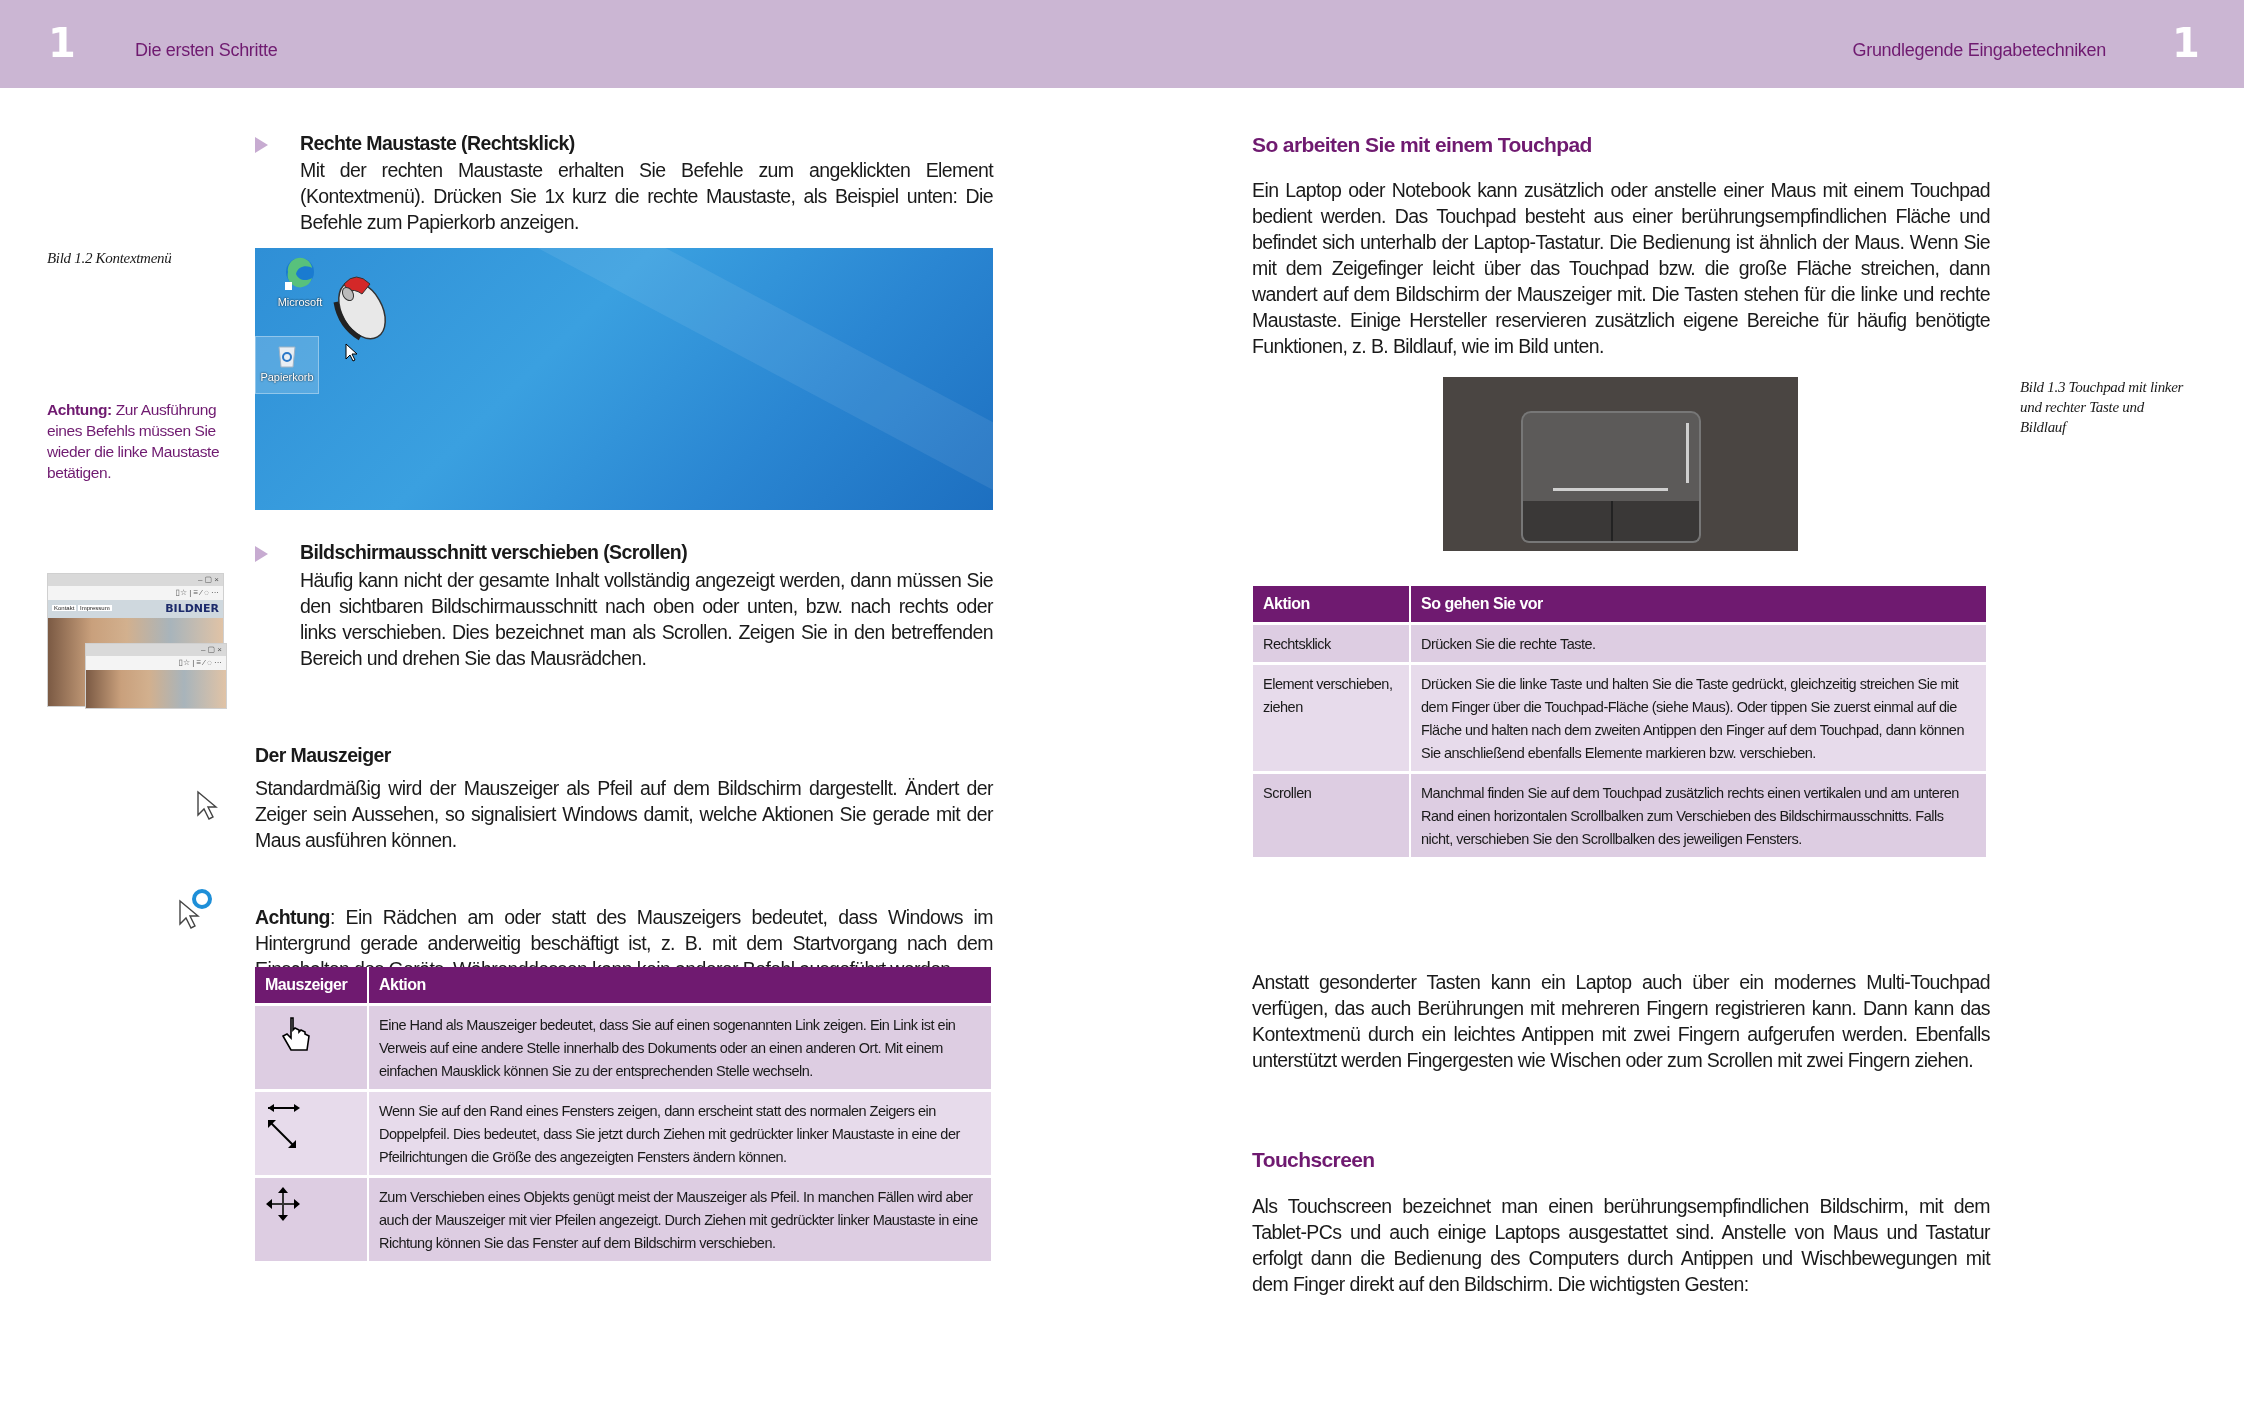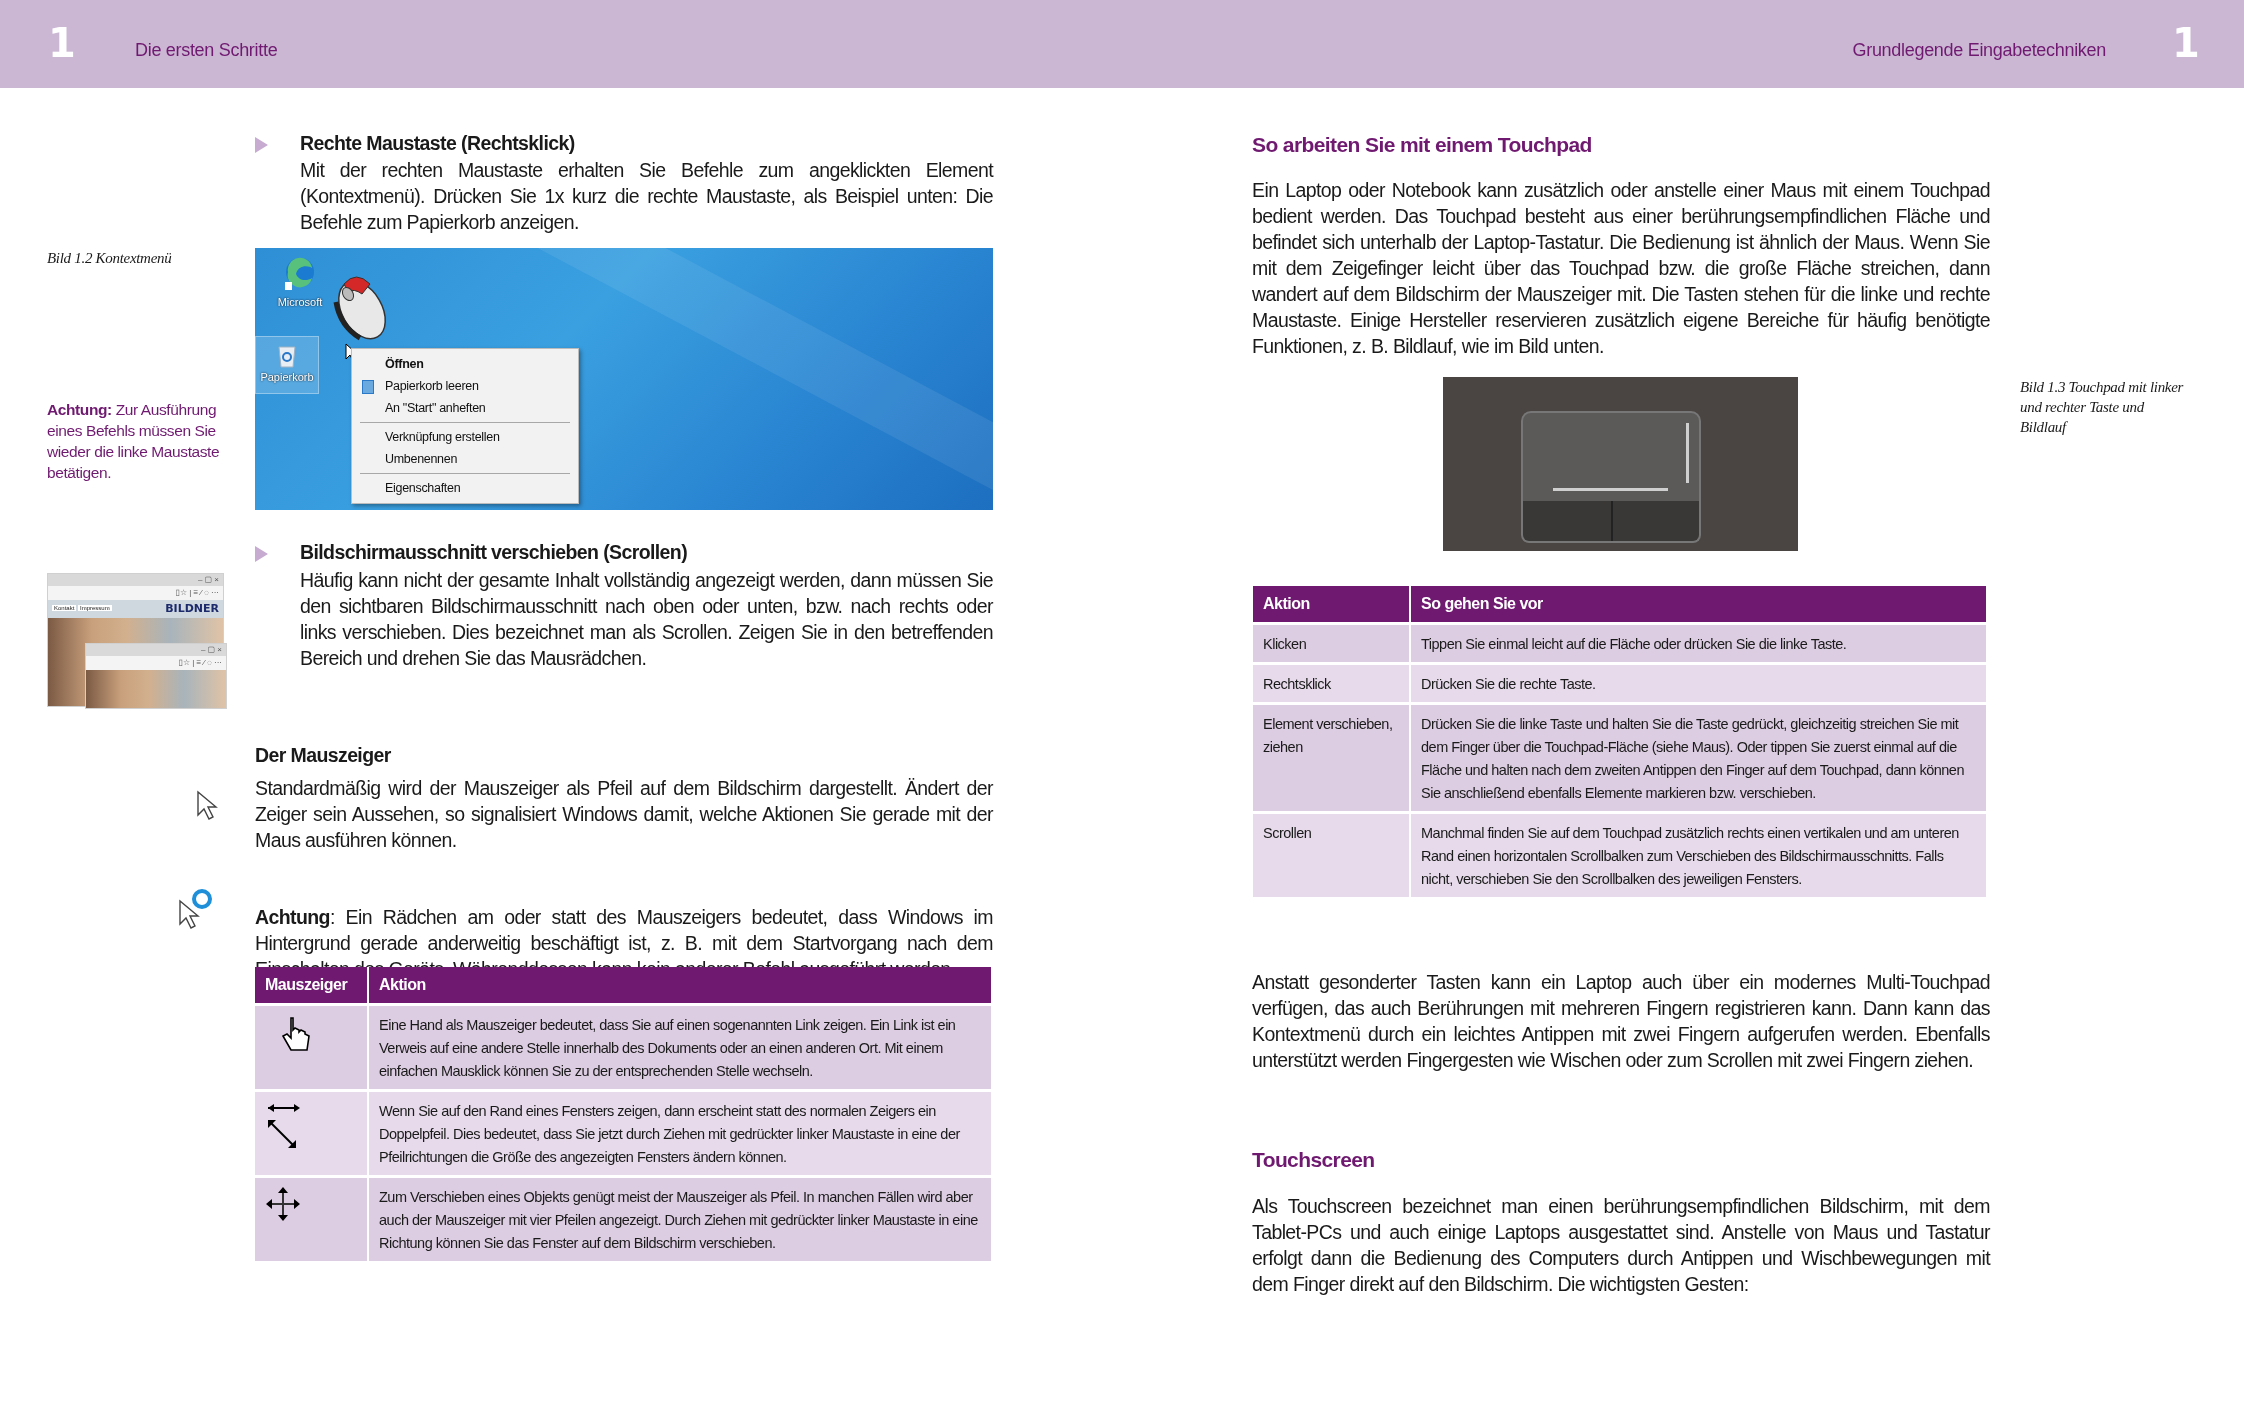--- a/index.html
+++ b/index.html
@@ -82,30 +82,20 @@
 
     <svg class="abs" style="left:75px;top:24px;" width="60" height="72" viewBox="0 0 60 72">
       <ellipse cx="32" cy="38" rx="20" ry="31" transform="rotate(-30 32 38)" fill="#e8e8e8" stroke="#333" stroke-width="1.5"></ellipse>
       <path d="M14 12 q12-14 26 0 l-8 10 q-8-6-14 -2z" fill="#d42828" stroke="#333"></path>
       <path d="M6 30 q4 24 24 36" fill="none" stroke="#222" stroke-width="5"></path>
       <ellipse cx="18" cy="22" rx="5" ry="7" transform="rotate(-30 18 22)" fill="#bbb" stroke="#333"></ellipse>
     </svg>
     <svg class="abs" style="left:90px;top:95px;" width="14" height="20" viewBox="0 0 14 20">
         <path d="M1 1v15l4-4 3 6 2-1-3-6h5z" fill="#fff" stroke="#000"></path>
       </svg>
-    <div class="ctx">
-      <div class="mi bold">Öffnen</div>
-      <div class="mi"><span style="position:absolute;left:10px;top:5px;width:10px;height:12px;background:#6aa8e0;border:1px solid #2a78c8;"></span><span>Papierkorb leeren</span></div>
-      <div class="mi">An "Start" anheften</div>
-      <div class="sep"></div>
-      <div class="mi">Verknüpfung erstellen</div>
-      <div class="mi">Umbenennen</div>
-      <div class="sep"></div>
-      <div class="mi">Eigenschaften</div>
-    </div>
   </div>
 
   <div>
     <div class="thumb" style="left:47px;top:573px;width:175px;height:132px;">
       <div class="bar">–  ▢  ×</div>
       <div class="bar2">▯☆ | ≡ ⁄ ◌ ···</div>
       <div style="height:18px;background:#cfd8de;position:relative;font-size:6px;">
         <span style="position:absolute;left:4px;top:5px;background:#fff;padding:0 2px;">Kontakt</span>
         <span style="position:absolute;left:30px;top:5px;background:#fff;padding:0 2px;">Impressum</span>
         <span style="position:absolute;right:4px;top:2px;font-size:11px;font-weight:bold;color:#1c2a6b;font-family:'DejaVu Sans',sans-serif;">BILDNER</span>
@@ -193,24 +183,20 @@
 
   <table class="t" style="left:1253px;top:586px;width:735px;">
     <thead>
         <tr>
       <th style="width:136px;">Aktion</th>
       <th>So gehen Sie vor</th>
     </tr>
       </thead>
     <tbody>
       <tr>
-          <td>Klicken</td>
-          <td>Tippen Sie einmal leicht auf die Fläche oder drücken Sie die linke Taste.</td>
-        </tr>
-      <tr>
           <td>Rechtsklick</td>
           <td>Drücken Sie die rechte Taste.</td>
         </tr>
       <tr>
           <td>Element verschieben, ziehen</td>
           <td>Drücken Sie die linke Taste und halten Sie die Taste gedrückt, gleichzeitig streichen Sie mit dem Finger über die Touchpad-Fläche (siehe Maus). Oder tippen Sie zuerst einmal auf die Fläche und halten nach dem zweiten Antippen den Finger auf dem Touchpad, dann können Sie anschließend ebenfalls Elemente markieren bzw. verschieben.</td>
         </tr>
       <tr>
           <td style="height:60px;">Scrollen</td>
           <td>Manchmal finden Sie auf dem Touchpad zusätzlich rechts einen vertikalen und am unteren Rand einen horizontalen Scrollbalken zum Verschieben des Bildschirmausschnitts. Falls nicht, verschieben Sie den Scrollbalken des jeweiligen Fensters.</td>

